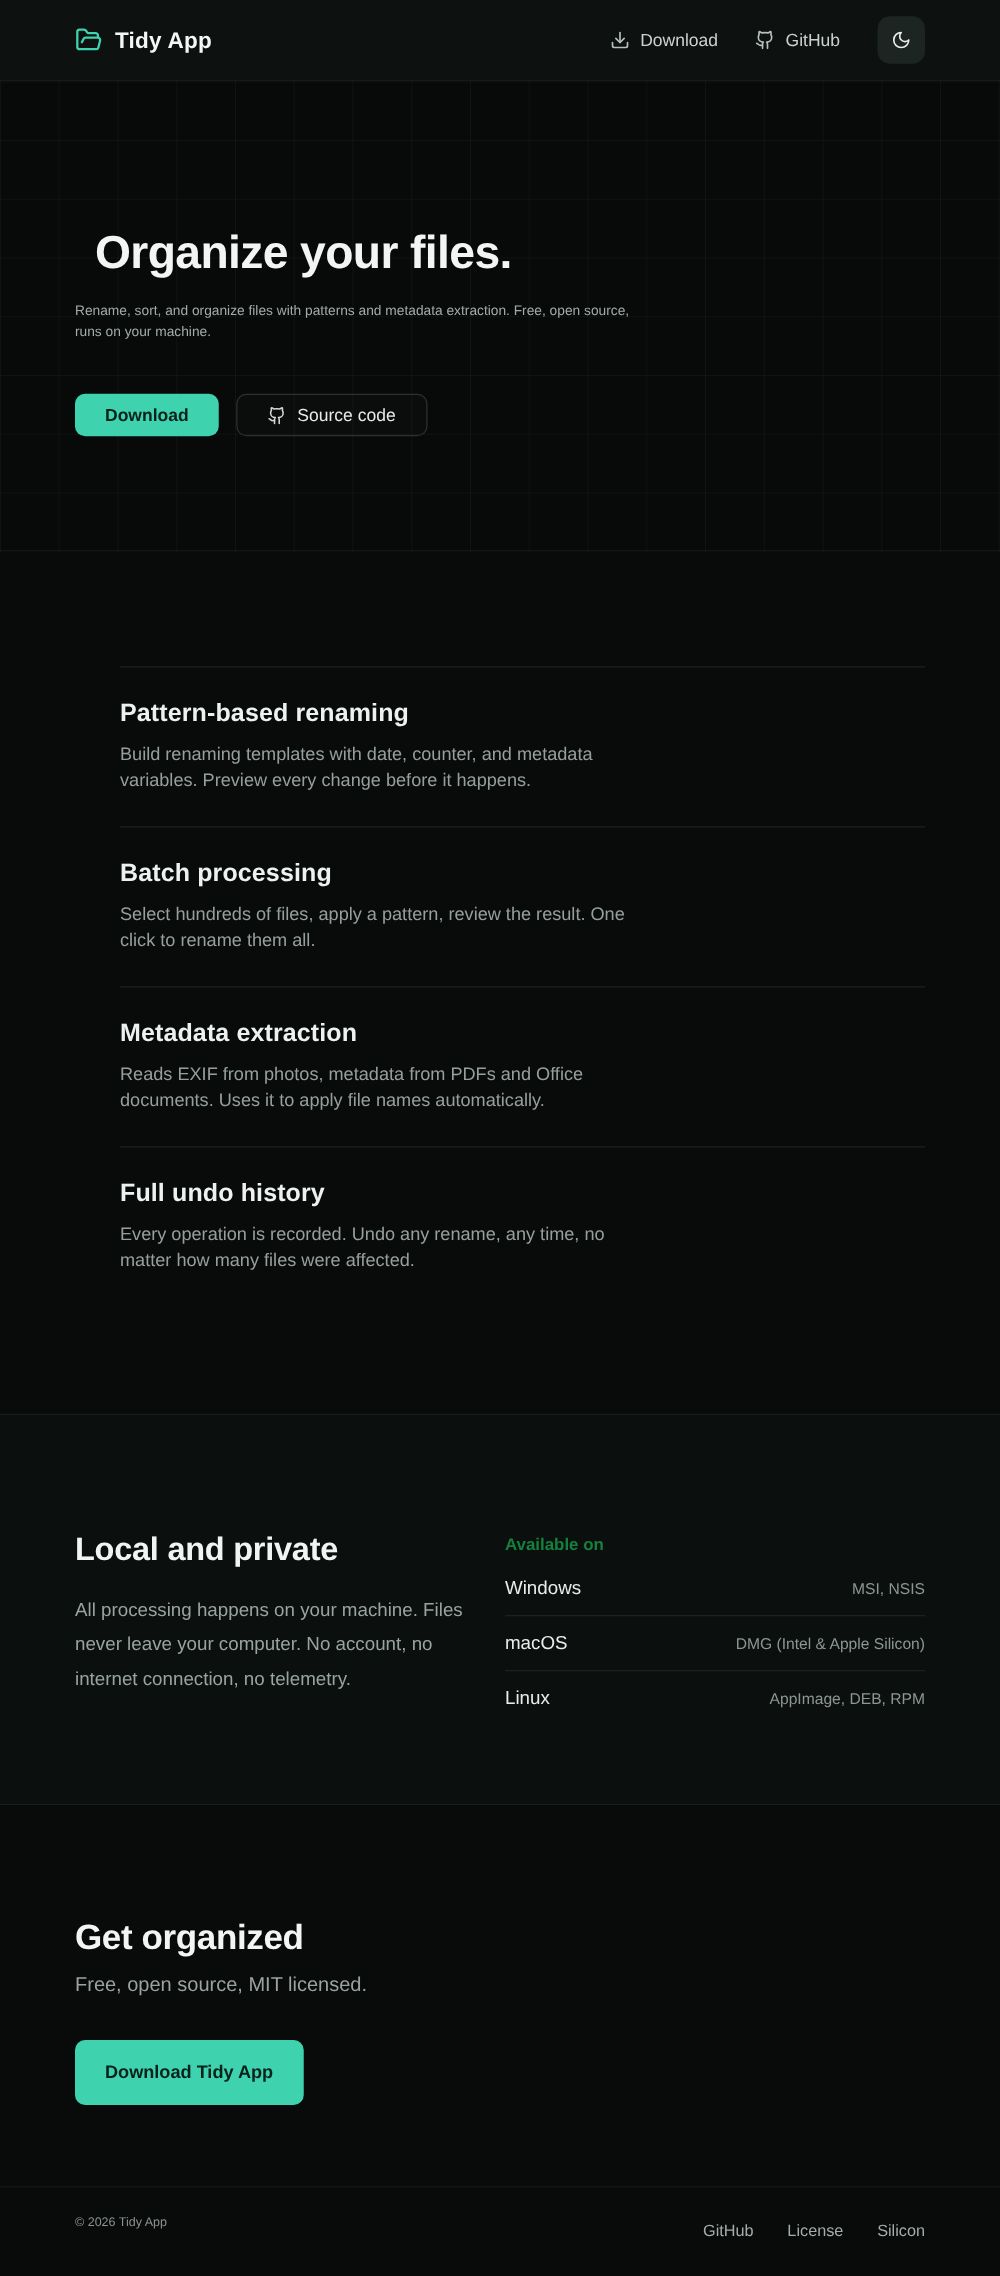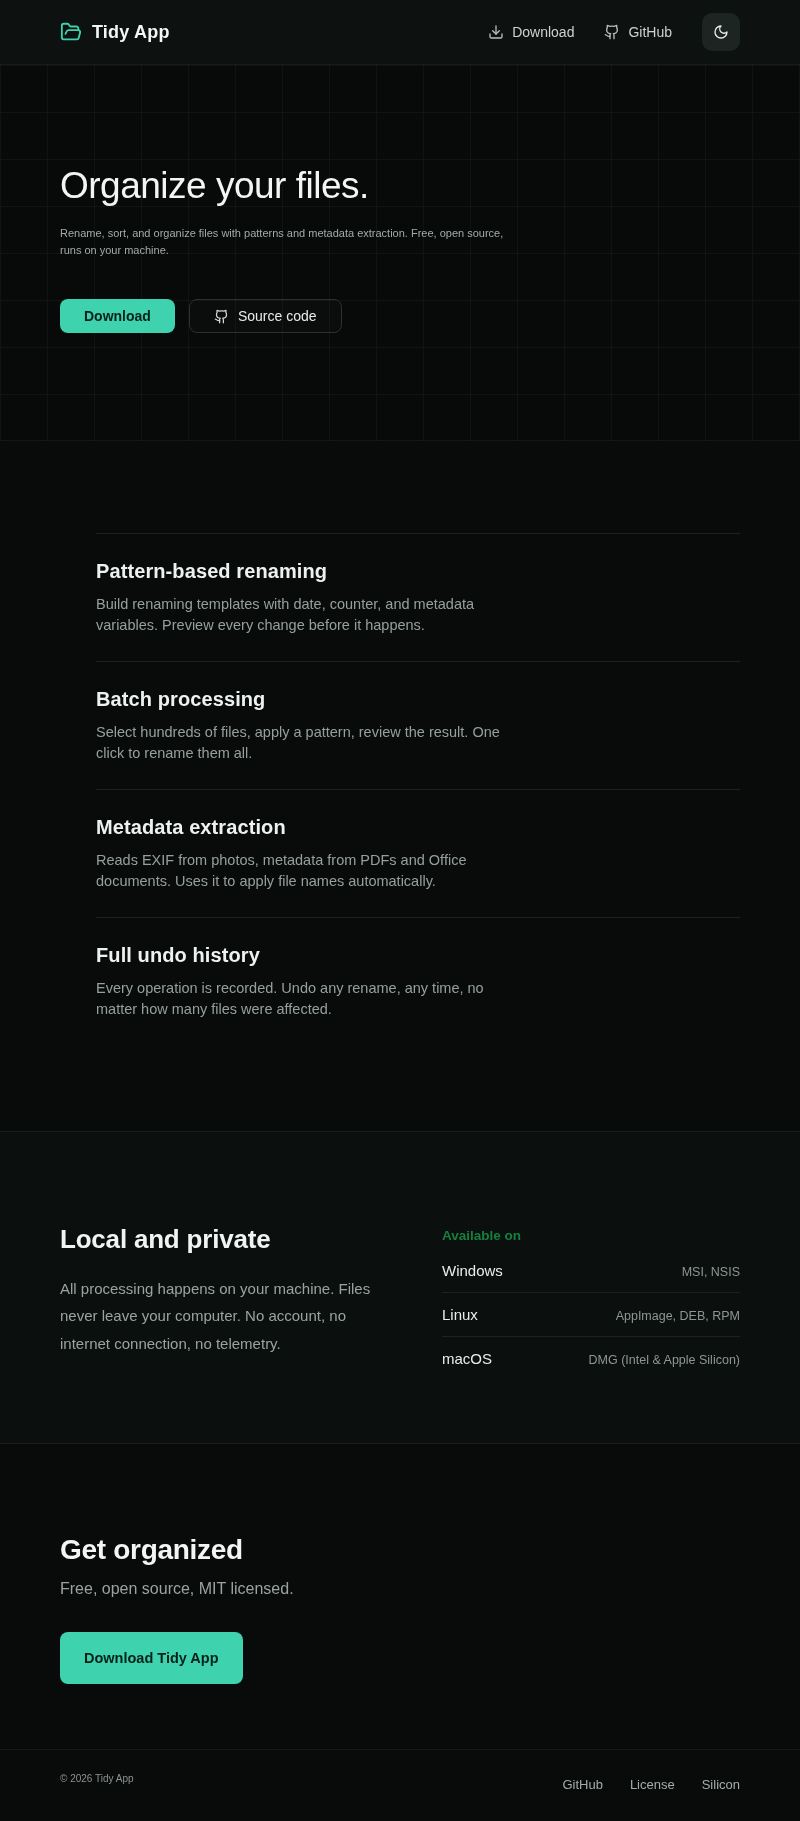--- a/index.html
+++ b/index.html
@@ -39,21 +39,21 @@
   .hero {
     height: 376px; box-sizing: border-box; padding-top: 100px;
     background-color: #070a09;
     background-image:
       linear-gradient(rgba(255,255,255,0.035) 1px, transparent 1px),
       linear-gradient(90deg, rgba(255,255,255,0.035) 1px, transparent 1px);
     background-size: 47px 47px;
     border-bottom: 1px solid rgba(255,255,255,0.05);
   }
   .hero-title {
-    margin: 0; font-size: 37px; font-weight: 400; letter-spacing: -0.5px;
+    margin: 16px; font-size: 37px; font-weight: 700; letter-spacing: -0.5px;
     color: #f2f5f3;
   }
   .hero-subtitle {
     margin: 18px 0 0 0; max-width: 462px;
     font-size: 11px; line-height: 1.55; color: #a3aca7;
   }
   .hero-actions { margin-top: 40px; display: flex; align-items: center; gap: 14px; }
   .btn {
     display: inline-flex; align-items: center; justify-content: center; gap: 9px;
     height: 34px; padding: 0 24px; border-radius: 8px;
@@ -76,21 +76,21 @@
     font-size: 14.5px; line-height: 1.45; color: #96a09b;
   }
 
   
   .local-section {
     background: #0b0f0e;
     border-top: 1px solid rgba(255,255,255,0.06);
     border-bottom: 1px solid rgba(255,255,255,0.06);
     box-sizing: border-box; height: 313px; padding-top: 92px;
   }
-  .local-grid { display: grid; grid-template-columns: 318px 1fr; column-gap: 64px; }
+  .local-grid { display: grid; grid-template-columns: 318px 1fr; column-gap: 26px; }
   .local-title { margin: 0; font-size: 26px; font-weight: 700; color: #f0f4f2; letter-spacing: -0.2px; }
   .local-desc { margin: 20px 0 0 0; font-size: 15px; line-height: 1.82; color: #9aa49f; }
   .avail-label { font-size: 13.5px; font-weight: 600; color: #15803d; margin: 4px 0 6px 0; }
   .platform-row {
     display: flex; align-items: baseline; justify-content: space-between;
     padding: 13px 0; border-bottom: 1px solid rgba(255,255,255,0.08);
   }
   .platform-row:last-child { border-bottom: none; }
   .platform-name { font-size: 15px; color: #e9edeb; }
   .platform-formats { font-size: 12.5px; color: #8d9792; }
@@ -201,26 +201,26 @@
       <h2 class="local-title">Local and private</h2>
       <p class="local-desc">All processing happens on your machine. Files never leave your computer. No account, no internet connection, no telemetry.</p>
     </div>
     <div>
       <div class="avail-label">Available on</div>
       <div class="platform-row">
         <span class="platform-name">Windows</span>
         <span class="platform-formats">MSI, NSIS</span>
       </div>
       <div class="platform-row">
+        <span class="platform-name">macOS</span>
+        <span class="platform-formats">DMG (Intel &amp; Apple Silicon)</span>
+      </div>
+      <div class="platform-row">
         <span class="platform-name">Linux</span>
         <span class="platform-formats">AppImage, DEB, RPM</span>
-      </div>
-      <div class="platform-row">
-        <span class="platform-name">macOS</span>
-        <span class="platform-formats">DMG (Intel &amp; Apple Silicon)</span>
       </div>
     </div>
   </div>
 </section>
 
 <section class="cta-section">
   <div class="container">
     <h2 class="cta-title">Get organized</h2>
     <p class="cta-subtitle">Free, open source, MIT licensed.</p>
     <button class="btn btn-primary">Download Tidy App</button>

